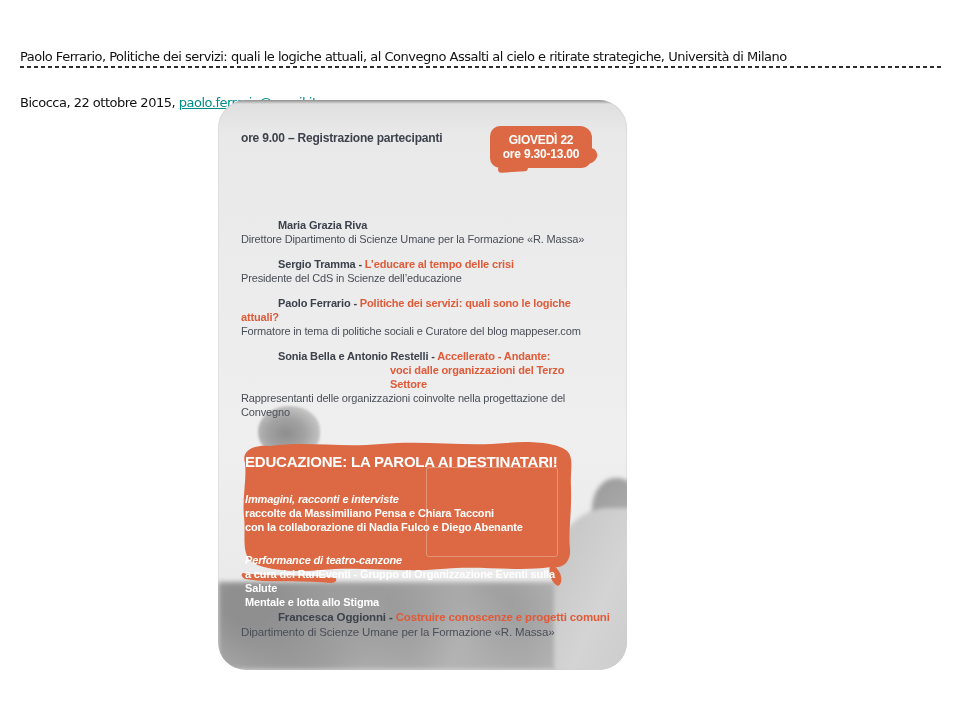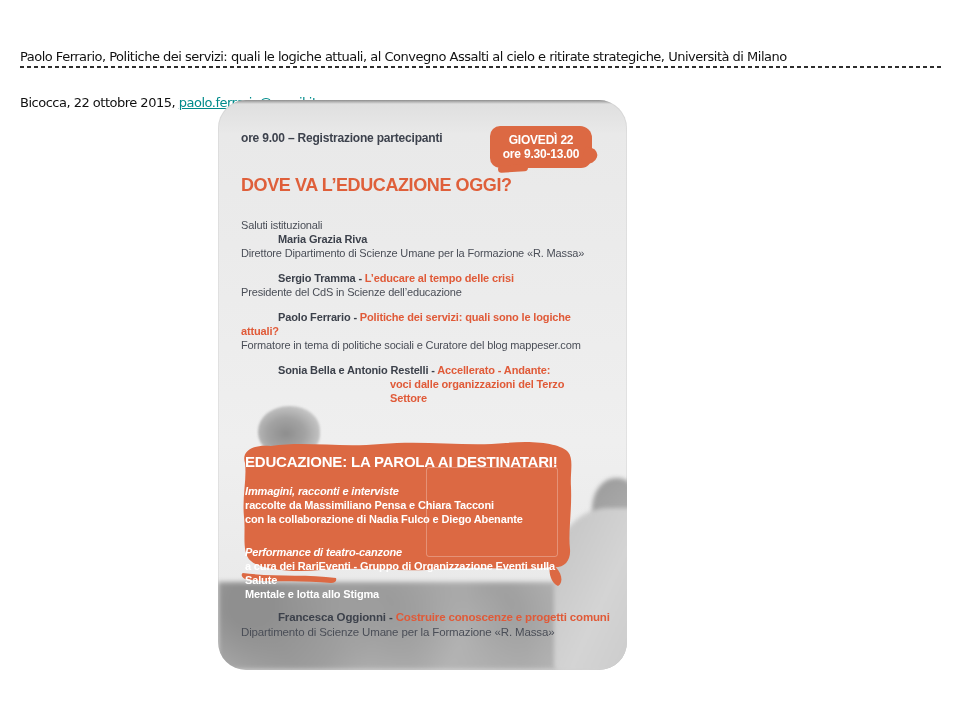--- a/index.html
+++ b/index.html
@@ -107,21 +107,21 @@
   .banner svg { position:absolute; left:0; top:0; width:100%; height:100%; }
   .banner-frame {
     position:absolute; left:56%; top:20%; width:38%; height:60%;
     border:1px solid rgba(255,255,255,0.28); border-radius:3px;
   }
   .banner-content {
     position:absolute; left:0; top:0; width:100%; height:100%;
     padding:16px 16px 0 14px; color:#ffffff; letter-spacing:-0.15px;
   }
   .banner-title { font-size:15px; font-weight:bold; letter-spacing:-0.2px; }
-  .banner-sec-heading { font-style:italic; font-weight:bold; font-size:11px; line-height:14px; margin-top:14px; }
+  .banner-sec-heading { font-style:italic; font-weight:bold; font-size:11px; line-height:14px; margin-top:22px; }
   .banner-sec-heading.second { margin-top:19px; }
   .banner-line { display:block; font-weight:bold; font-size:11px; line-height:14px; }
 
   
   .closing {
     position:absolute; left:23px; top:510px; z-index:3;
     font-size:11.5px; line-height:15px; letter-spacing:-0.15px;
   }
 </style>
 </head>
@@ -138,43 +138,42 @@
 
   <div class="poster">
 
     <div class="reg-line">ore 9.00 – Registrazione partecipanti</div>
 
     <div class="date-badge">
       <div>GIOVEDÌ 22</div>
       <div>ore 9.30-13.00</div>
     </div>
 
-    <div class="poster-title">DOVE VA L’EDUCAZIONE OGGI?</div>
 
     <div class="program">
 
       <div class="entry">
-        <div class="intro">Saluti istituzionali</div>
         <div class="name">Maria Grazia Riva</div>
         <div class="role">Direttore Dipartimento di Scienze Umane per la Formazione «R. Massa»</div>
       </div>
 
       <div class="entry">
         <div><span class="name">Sergio Tramma</span><span class="sep"> - </span><span class="talk">L’educare al tempo delle crisi</span></div>
         <div class="role">Presidente del CdS in Scienze dell’educazione</div>
       </div>
 
       <div class="entry">
         <div><span class="name">Paolo Ferrario</span><span class="sep"> - </span><span class="talk">Politiche dei servizi: quali sono le logiche attuali?</span></div>
         <div class="role">Formatore in tema di politiche sociali e Curatore del blog mappeser.com</div>
       </div>
 
       <div class="entry">
         <div><span class="name">Sonia Bella e Antonio Restelli</span><span class="sep"> - </span><span class="talk">Accellerato - Andante:</span></div>
         <span class="talk-line2">voci dalle organizzazioni del Terzo Settore</span>
+        <div class="role">Rappresentanti delle organizzazioni coinvolte nella progettazione del Convegno</div>
       </div>
 
     </div>
 
     <div class="child-photo"></div>
     <div class="trees-photo"></div>
     <div class="person-head"></div>
     <div class="person-body"></div>
 
     <div class="banner">

